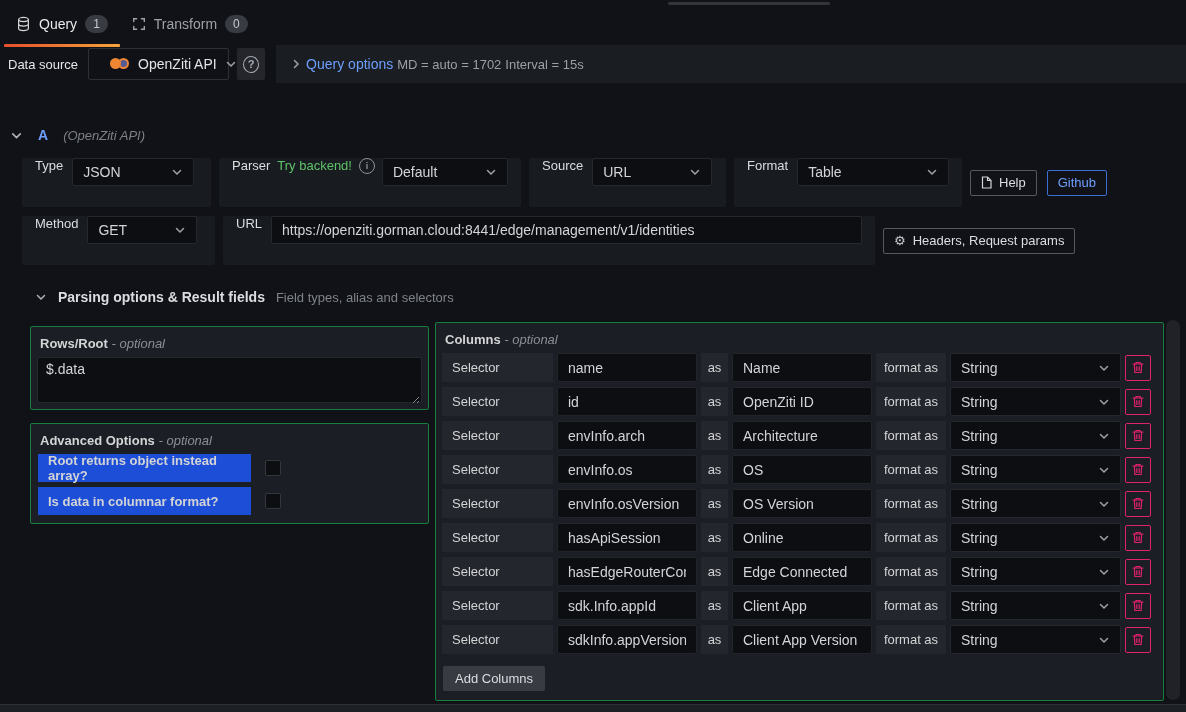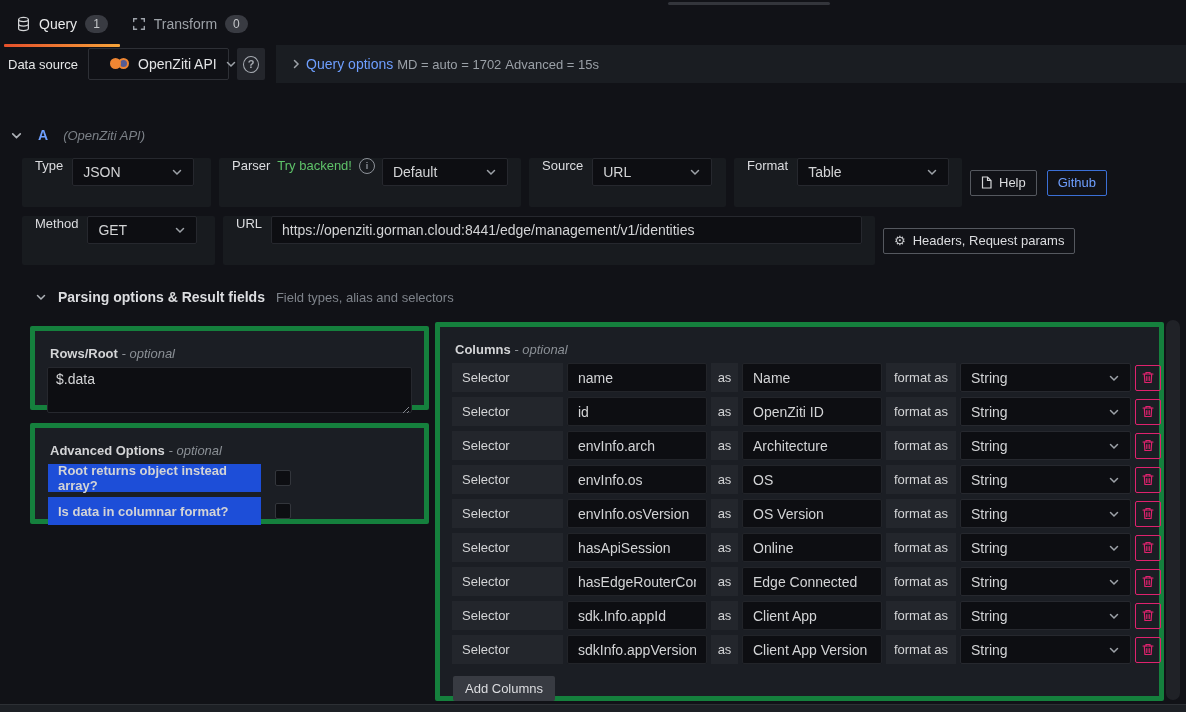--- a/index.html
+++ b/index.html
@@ -61,21 +61,21 @@
   .url-inp{flex:1;min-width:0}
   .gear{font-size:13px;line-height:1;color:#c9cacd}
 
   
   .section-header{position:absolute;top:289px;left:35px;display:flex;align-items:center;gap:11px}
   .sh-title{font-size:14px;font-weight:700;color:#dcdde0}
   .sh-sub{font-size:13px;color:#7e838a}
 
   
   .parsing{position:absolute;top:315px;left:0;width:1186px;height:389px}
-  .panel{position:absolute;background:#1b1e24;border:5px solid #15803d;border-radius:2px;box-sizing:border-box;padding:12px}
+  .panel{position:absolute;background:#1b1e24;border:1px solid #15803d;border-radius:2px;box-sizing:border-box;padding:6px}
   .p-root{left:30px;top:11px;width:399px;height:84px}
   .p-adv{left:30px;top:108px;width:399px;height:101px}
   .p-cols{left:435px;top:7px;width:729px;height:379px}
   .p-head{font-size:13px;font-weight:700;color:#d3d4d6;margin:3px 0 6px 3px}
   .p-head i{font-weight:400;font-style:italic;color:#8b9096}
   .ta-wrap{position:relative}
   .root-ta{width:100%;height:46px;background:#0d0e12;border:1px solid #26282e;border-radius:2px;color:#d3d4d6;font-size:14px;padding:3px 8px;box-sizing:border-box;resize:none;overflow:hidden}
   .ta-grip{position:absolute;right:3px;bottom:4px;width:9px;height:9px;pointer-events:none;
     background:repeating-linear-gradient(135deg,transparent 0 2px,#82868d 2px 3px);
     clip-path:polygon(100% 0,100% 100%,0 100%)}
@@ -149,21 +149,21 @@
   </button>
 
   <button class="options-strip">
     <span>
       <svg width="12" height="12" viewBox="0 0 12 12">
           <path d="M4.5 2.5 8 6l-3.5 3.5" fill="none" stroke="#9da2a8" stroke-width="1.5" stroke-linecap="round"></path>
         </svg>
     </span>
     <span class="link">Query options</span>
     <span class="muted">MD = auto = 1702</span>
-    <span class="muted">Advanced = 15s</span>
+    <span class="muted">Interval = 15s</span>
   </button>
 </div>
 
 <div class="query-header">
   <span>
     <svg width="13" height="13" viewBox="0 0 12 12">
         <path d="M2.5 4.5 6 8l3.5-3.5" fill="none" stroke="#aeb2b8" stroke-width="1.5" stroke-linecap="round"></path>
       </svg>
   </span>
   <span class="refid">A</span>

